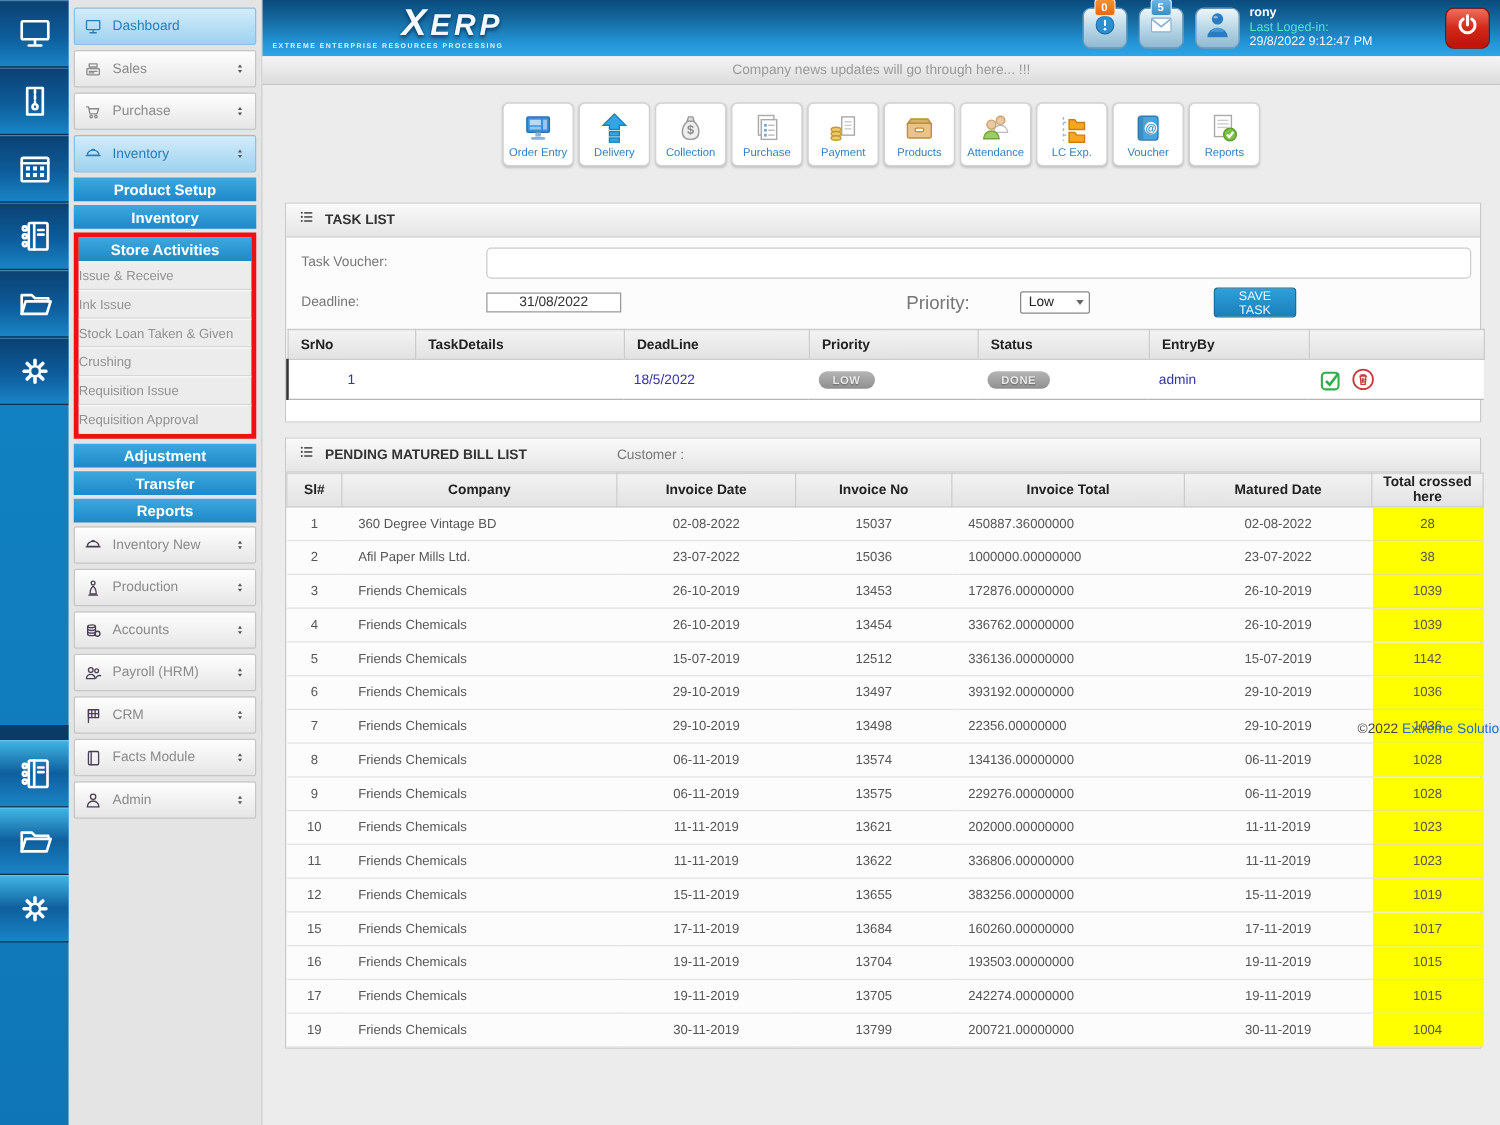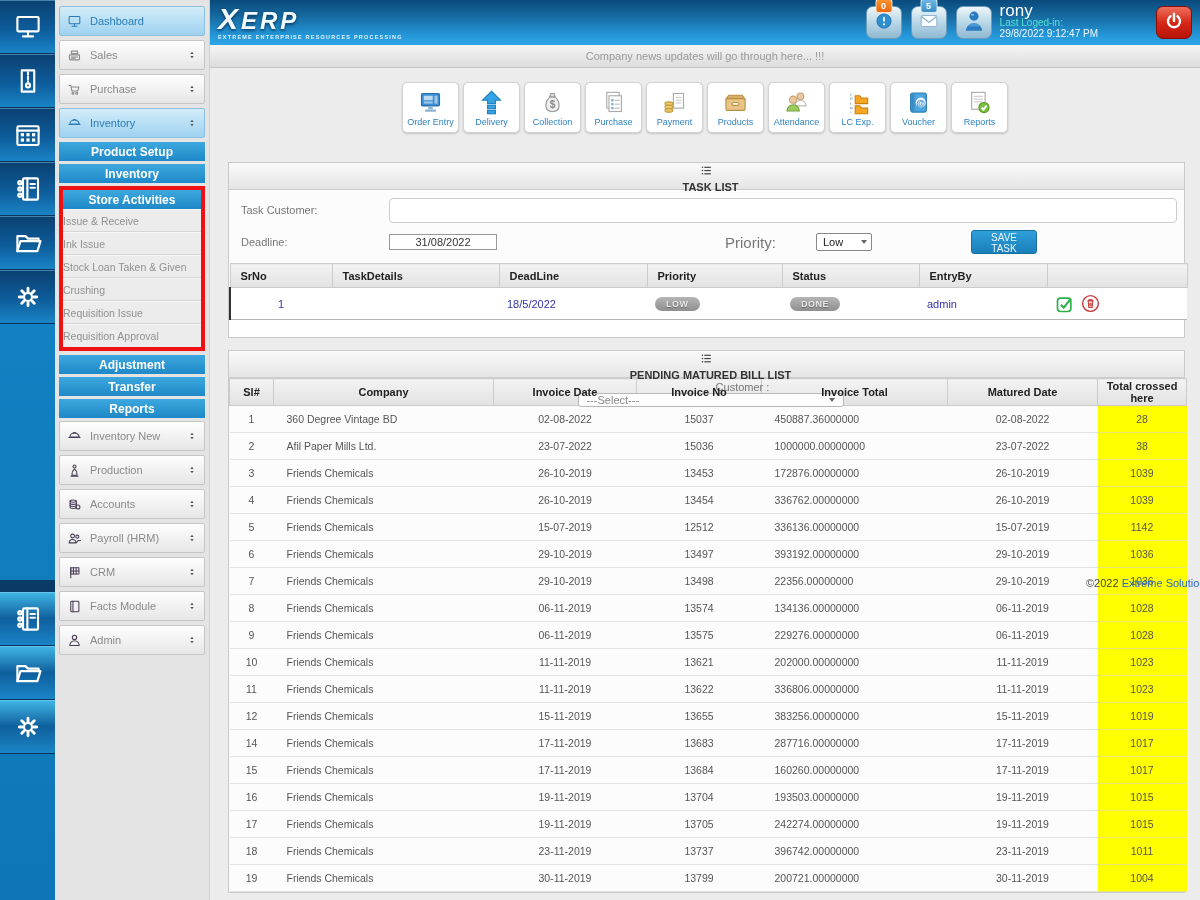--- a/index.html
+++ b/index.html
@@ -28,55 +28,55 @@
   .red-box { border:4px solid #ee1111; margin:1px 0 4px; }
   .red-box .side-btn { margin:0; }
   .sub-item { height:23px; background:#ececec; border-top:1px solid #f7f7f7; border-bottom:1px solid #d6d6d6;
     color:#919191; font-size:10.5px; display:flex; align-items:center; cursor:pointer; }
   .sub-item:last-child { border-bottom:none; }
 
   
   .main { flex:1; display:flex; flex-direction:column; min-width:0; }
   .top-header { height:45px; flex:none; display:flex; align-items:center; padding:0 8px;
     background:linear-gradient(180deg,#0a4a7c 0%,#15699f 35%,#2496d8 78%,#2ea6e6 100%); }
-  .logo { line-height:1; cursor:default; }
+  .logo { line-height:1; cursor:default;text-align:right; }
   .logo-text { font-size:24px; font-weight:bold; font-style:italic; color:#f2faff; letter-spacing:3px;
     text-shadow:0 0 2px #0c4a7c, 0 2px 3px rgba(0,30,60,.55); }
   .logo-text .logo-x { font-size:30px; }
   .logo-sub { font-size:5.5px; color:#dff2ff; letter-spacing:1.2px; font-weight:bold; margin-top:1px; }
   .hdr-right { margin-left:auto; display:flex; align-items:center; }
   .hdr-btn { width:36px; height:33px; border-radius:7px; margin-left:9px; position:relative; cursor:pointer;
     background:linear-gradient(180deg,#eef6fa 0%,#b9d7e7 50%,#8fb9d2 100%); border:1px solid #6f9cba;
     display:flex; align-items:center; justify-content:center; }
   .badge { position:absolute; top:-8px; left:50%; transform:translateX(-50%); font-size:9px; font-weight:bold;
     color:#fff; padding:1px 5px; border-radius:3px; border:1px solid rgba(255,255,255,.75); line-height:10px; }
   .badge-orange { background:linear-gradient(180deg,#f8922a,#e86810); }
   .badge-blue { background:linear-gradient(180deg,#6cb6e4,#3a8cc4); }
   .user-info { margin-left:8px; line-height:11.5px; cursor:default; }
-  .u-name { font-size:17px; font-weight:normal; color:#fff; }
+  .u-name { font-size:10px; font-weight:bold; color:#fff; }
   .u-label { font-size:10px; color:#55e2d2; }
   .u-time { font-size:10px; color:#f0f8ff; }
   .power-btn { width:36px; height:33px; border-radius:7px; margin-left:58px; cursor:pointer;
     background:linear-gradient(180deg,#f0705e 0%,#d42818 50%,#b81408 100%); border:1px solid #8c0c04;
     display:flex; align-items:center; justify-content:center; }
   .ticker { height:23px; flex:none; background:linear-gradient(180deg,#f5f5f5,#dcdcdc); border-bottom:1px solid #c6c6c6;
     display:flex; align-items:center; justify-content:center; font-size:11px; color:#9a9a9a; }
 
   .content { flex:1; position:relative; padding-top:14px; overflow:hidden; }
 
   
   .toolbar { display:flex; justify-content:center; gap:4px; margin-bottom:29px; }
   .tool-btn { width:57px; height:51px; background:#fff; border:1px solid #d2d2d2; border-radius:5px;
     box-shadow:0 1px 2px rgba(0,0,0,.18); display:flex; flex-direction:column; align-items:center; justify-content:center; cursor:pointer; }
   .tool-label { font-size:9px; color:#2f82c2; margin-top:1px; white-space:nowrap; }
 
   
   .panel { width:957px; margin-left:18px; background:#fcfcfc; border:1px solid #c9c9c9; }
   .panel-hd { height:27px; background:linear-gradient(180deg,#fafafa,#e5e5e5); border-bottom:1px solid #ccc;
-    display:flex; align-items:center; padding:0 10px;flex-direction:column; }
+    display:flex; align-items:center; padding:0 10px; }
   .panel-title { font-size:11px; font-weight:bold; color:#333; margin-left:8px; }
 
   .task-body { padding-top:8px; }
   .frm-row { display:flex; align-items:flex-start; }
   .frm-label { width:160px; padding-left:12px; padding-top:6px; font-size:11px; color:#777; flex:none; }
   .task-input { flex:1; margin-right:7px; height:25px; border:1px solid #ccc; border-radius:4px; outline:none;
     font:11px "Liberation Sans",sans-serif; padding:0 6px; }
   .frm-row2 { display:flex; align-items:center; margin-top:6px; height:26px; }
   .date-input { width:108px; height:16px; border:1px solid #999; text-align:center; font-size:11px; color:#333;
     font-family:inherit; padding:0; }
@@ -508,21 +508,21 @@
               <circle cx="4.5" cy="12" r="1.5" fill="#444"></circle>
               <circle cx="4.5" cy="18" r="1.5" fill="#444"></circle>
               <rect x="8" y="5" width="12" height="2.2" fill="#444"></rect>
               <rect x="8" y="11" width="12" height="2.2" fill="#444"></rect>
               <rect x="8" y="17" width="12" height="2.2" fill="#444"></rect>
             </svg></span>
         <span class="panel-title">TASK LIST</span>
       </div>
       <div class="task-body">
         <div class="frm-row">
-          <div class="frm-label">Task Customer:</div>
+          <div class="frm-label">Task Voucher:</div>
           <input class="task-input" type="text" style="">
         </div>
         <div class="frm-row2">
           <div class="frm-label" style="padding-top:0">Deadline:</div>
           <input class="date-input" type="text" value="31/08/2022" style="">
           <span class="pr-label">Priority:</span>
           <div class="mini-select">
             <span>Low</span>
             <span class="caret-tri"></span>
           </div>
@@ -585,24 +585,20 @@
         <span id="ic-list2"><svg viewBox="0 0 24 24" width="13" height="13">
               <circle cx="4.5" cy="6" r="1.5" fill="#444"></circle>
               <circle cx="4.5" cy="12" r="1.5" fill="#444"></circle>
               <circle cx="4.5" cy="18" r="1.5" fill="#444"></circle>
               <rect x="8" y="5" width="12" height="2.2" fill="#444"></rect>
               <rect x="8" y="11" width="12" height="2.2" fill="#444"></rect>
               <rect x="8" y="17" width="12" height="2.2" fill="#444"></rect>
             </svg></span>
         <span class="panel-title">PENDING MATURED BILL LIST</span>
         <span class="cust-label">Customer :</span>
-        <div class="cust-select">
-          <span>---Select---</span>
-          <span class="caret-tri"></span>
-        </div>
       </div>
       <table id="bill-table">
           <colgroup>
             <col style="width:44px">
             <col style="width:220px">
             <col style="width:143px">
             <col style="width:125px">
             <col style="width:186px">
             <col style="width:150px">
             <col style="width:89px">
@@ -721,29 +717,20 @@
             <tr>
               <td class="ac">12</td>
               <td class="al">Friends Chemicals</td>
               <td class="ac">15-11-2019</td>
               <td class="ac">13655</td>
               <td class="al">383256.00000000</td>
               <td class="ac">15-11-2019</td>
               <td class="yellow">1019</td>
             </tr>
             <tr>
-              <td class="ac">14</td>
-              <td class="al">Friends Chemicals</td>
-              <td class="ac">17-11-2019</td>
-              <td class="ac">13683</td>
-              <td class="al">287716.00000000</td>
-              <td class="ac">17-11-2019</td>
-              <td class="yellow">1017</td>
-            </tr>
-            <tr>
               <td class="ac">15</td>
               <td class="al">Friends Chemicals</td>
               <td class="ac">17-11-2019</td>
               <td class="ac">13684</td>
               <td class="al">160260.00000000</td>
               <td class="ac">17-11-2019</td>
               <td class="yellow">1017</td>
             </tr>
             <tr>
               <td class="ac">16</td>
@@ -757,29 +744,20 @@
             <tr>
               <td class="ac">17</td>
               <td class="al">Friends Chemicals</td>
               <td class="ac">19-11-2019</td>
               <td class="ac">13705</td>
               <td class="al">242274.00000000</td>
               <td class="ac">19-11-2019</td>
               <td class="yellow">1015</td>
             </tr>
             <tr>
-              <td class="ac">18</td>
-              <td class="al">Friends Chemicals</td>
-              <td class="ac">23-11-2019</td>
-              <td class="ac">13737</td>
-              <td class="al">396742.00000000</td>
-              <td class="ac">23-11-2019</td>
-              <td class="yellow">1011</td>
-            </tr>
-            <tr>
               <td class="ac">19</td>
               <td class="al">Friends Chemicals</td>
               <td class="ac">30-11-2019</td>
               <td class="ac">13799</td>
               <td class="al">200721.00000000</td>
               <td class="ac">30-11-2019</td>
               <td class="yellow">1004</td>
             </tr>
           </tbody>
         </table>

